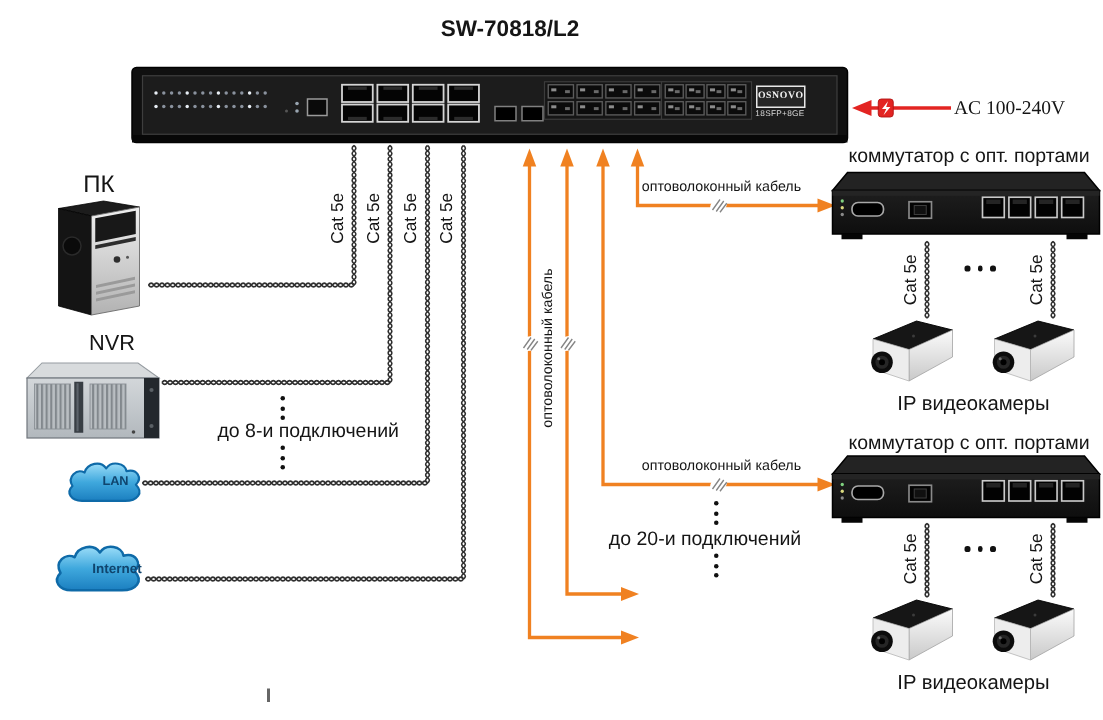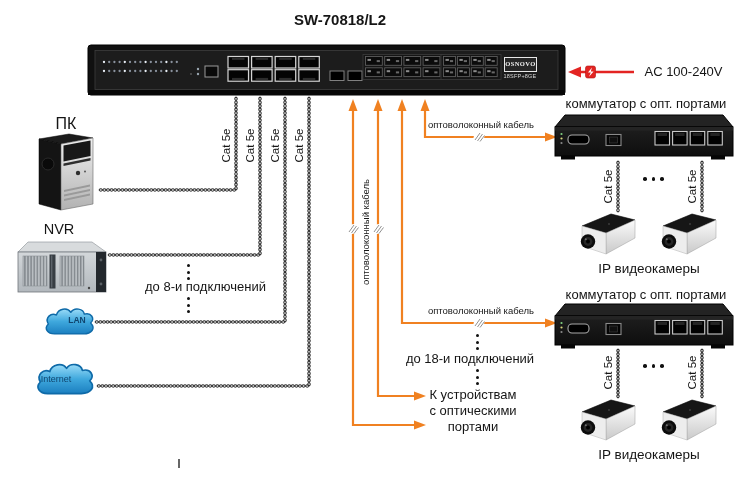--- a/index.html
+++ b/index.html
@@ -303,49 +303,46 @@
     <rect x="5" y="18" width="24" height="30" fill="url(#vent)" stroke="#8a9095" stroke-width=".6"></rect>
     <rect x="42" y="18" width="24" height="30" fill="url(#vent)" stroke="#8a9095" stroke-width=".6"></rect>
     <rect x="31.5" y="16.5" width="6" height="34" fill="#383e44"></rect>
     <rect x="33" y="17.5" width="1.4" height="32" fill="#5c636a"></rect>
     <circle cx="71" cy="50" r="1.2" fill="#444"></circle>
   </g>
 </svg>
 
 <div class="lbl" style="left:245px;top:11px;width:190px;font-size:15px;font-weight:bold;">SW-70818/L2</div>
 
-<div class="lbl" style="left:636px;top:65px;width:95px;font-size:13px;text-align:center;">AC 100-240V</div>
+<div class="lbl" style="left:636px;top:65px;width:95px;font-size:13px;text-align:left;font-family:Liberation Serif, serif;">AC 100-240V</div>
 
 <div class="badge" style="left:504px;top:57px;width:31px;height:13px;">OSNOVO</div>
 <div class="model" style="left:500px;top:73px;width:40px;">18SFP+8GE</div>
 
 <div class="lbl" style="left:40px;top:115px;width:52px;font-size:16px;">ПК</div>
-<div class="lbl" style="left:28px;top:221px;width:62px;font-size:14.5px;">NVR</div>
+<div class="lbl" style="left:28px;top:221px;width:62px;font-size:14.5px;text-align:right;">NVR</div>
 <div class="lbl" style="left:47px;top:316px;width:60px;font-size:8.5px;font-weight:bold;color:#10456e;">LAN</div>
-<div class="lbl" style="left:24px;top:374px;width:64px;font-size:9px;font-weight:normal;color:#10456e;">Internet</div>
+<div class="lbl" style="left:46px;top:374px;width:64px;font-size:9px;font-weight:bold;color:#10456e;">Internet</div>
 
 <div class="lbl rot" style="left:206px;top:139px;width:40px;height:13px;font-size:11.5px;">Cat 5e</div>
 <div class="lbl rot" style="left:230px;top:139px;width:40px;height:13px;font-size:11.5px;">Cat 5e</div>
 <div class="lbl rot" style="left:255px;top:139px;width:40px;height:13px;font-size:11.5px;">Cat 5e</div>
 <div class="lbl rot" style="left:279px;top:139px;width:40px;height:13px;font-size:11.5px;">Cat 5e</div>
 
 <div class="lbl rot" style="left:588px;top:180px;width:40px;height:13px;font-size:11.5px;">Cat 5e</div>
 <div class="lbl rot" style="left:672px;top:180px;width:40px;height:13px;font-size:11.5px;">Cat 5e</div>
 <div class="lbl rot" style="left:588px;top:366px;width:40px;height:13px;font-size:11.5px;">Cat 5e</div>
 <div class="lbl rot" style="left:672px;top:366px;width:40px;height:13px;font-size:11.5px;">Cat 5e</div>
 
 <div class="lbl rot" style="left:311px;top:226px;width:112px;height:12px;font-size:9.5px;">оптоволоконный кабель</div>
 <div class="lbl" style="left:416px;top:120px;width:130px;font-size:9.5px;">оптоволоконный кабель</div>
 <div class="lbl" style="left:416px;top:306px;width:130px;font-size:9.5px;">оптоволоконный кабель</div>
 
 <div class="lbl" style="left:114px;top:280px;width:152px;font-size:13px;text-align:right;">до 8-и подключений</div>
-<div class="lbl" style="left:394px;top:352px;width:152px;font-size:13px;">до 18-и подключений</div>
-<div class="lbl pre" style="left:408px;top:387px;width:130px;font-size:13px;line-height:1.22;white-space:pre-line;">К устройствам
-с оптическими
-портами</div>
+<div class="lbl" style="left:394px;top:352px;width:152px;font-size:13px;">до 20-и подключений</div>
 
 <div class="lbl" style="left:548px;top:97px;width:196px;font-size:13px;">коммутатор с опт. портами</div>
 <div class="lbl" style="left:548px;top:288px;width:196px;font-size:13px;">коммутатор с опт. портами</div>
 
 <div class="lbl" style="left:578px;top:261px;width:142px;font-size:13.5px;">IP видеокамеры</div>
 <div class="lbl" style="left:578px;top:447px;width:142px;font-size:13.5px;">IP видеокамеры</div>
 
 <div class="vdots" style="left:187px;top:264px;">
       <i></i>
       <i></i>

